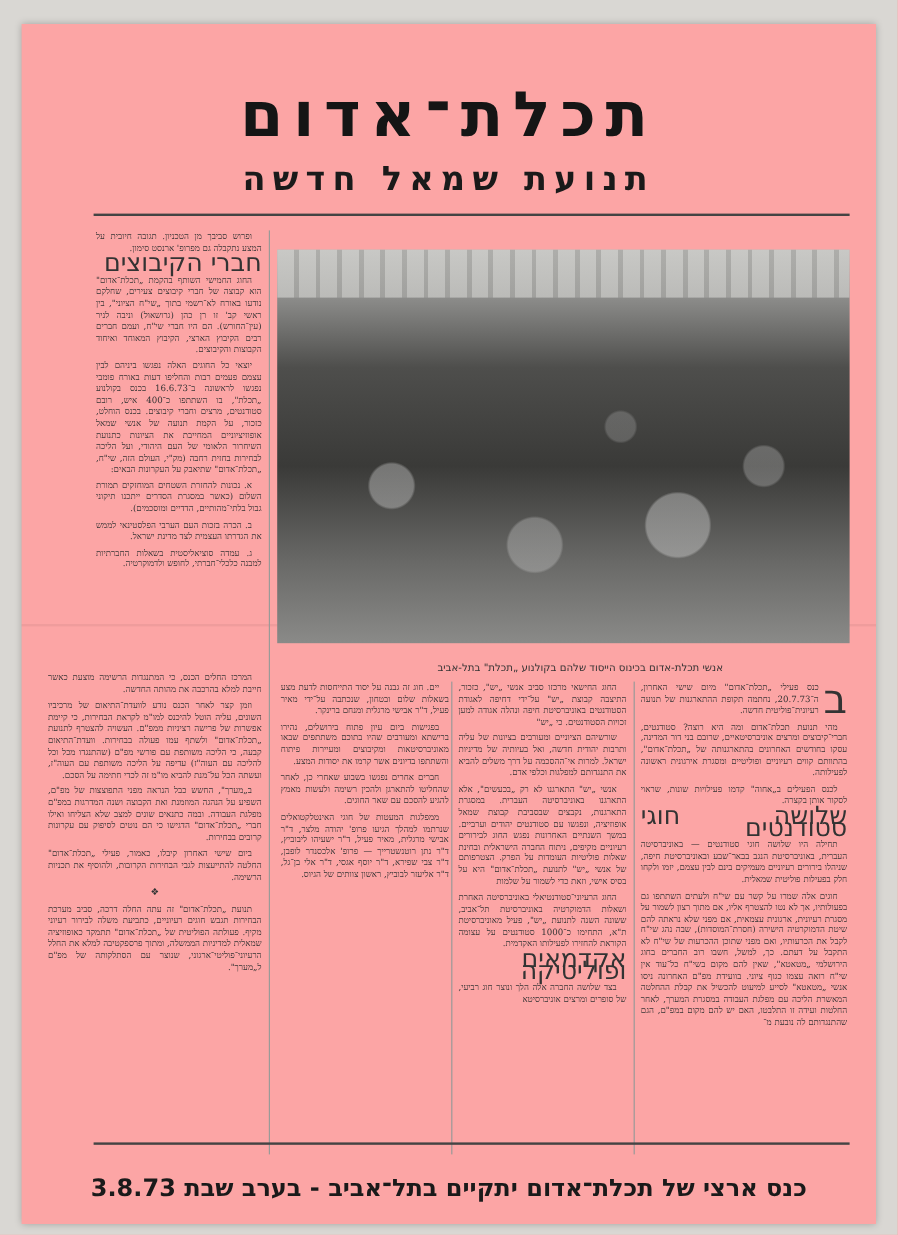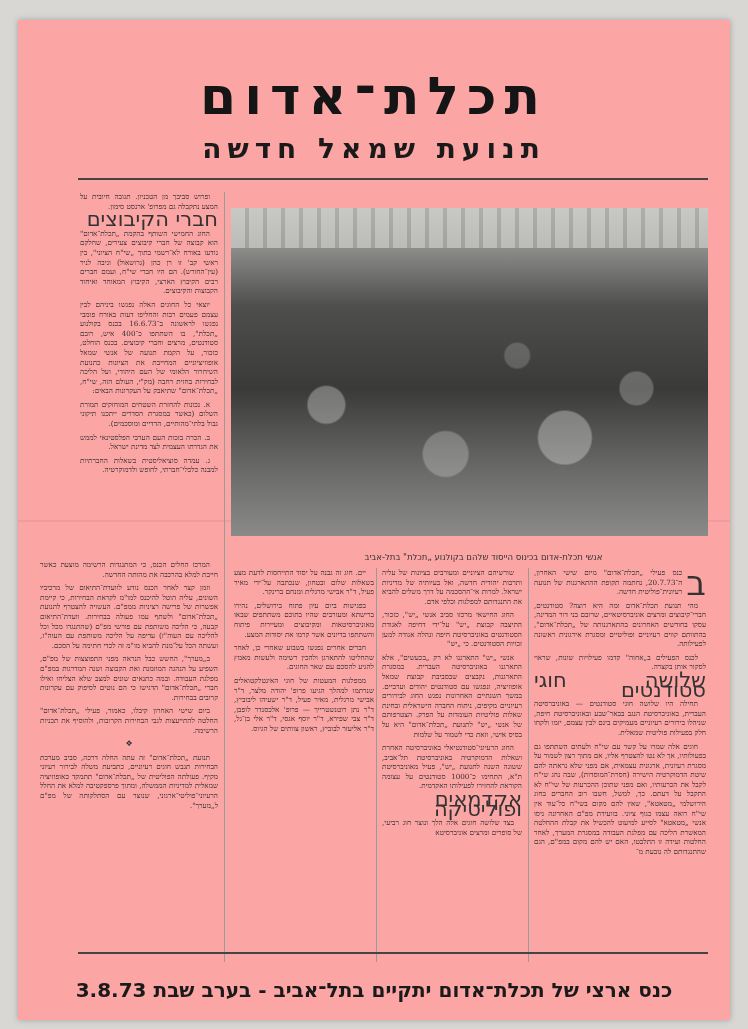--- a/index.html
+++ b/index.html
@@ -61,26 +61,26 @@
   <div class="col" style="left:216px;top:548px;width:140px;">
     <p>יים. חוג זה גבנה על יסוד התייחסות לדעת מצע בשאלות שלום ובטחון, שנכתבה על־ידי מאיר פעיל, ד"ר אבישי מרגלית ומנחם ברינקר.</p>
     <p>בפגישות ביום עיון פתוח בירושלים, נהירו ברישתא ומעורבים שהיו בתוכם משתתפים שבאו מאוניברסיטאות ומקיבוצים ומעיירות פיתוח והשתתפו בדיונים אשר קרמו את יסודות המצע.</p>
     <p>חברים אחרים נפגשו בשבוע שאחרי כן, לאחר שהחליטו להתארגן ולהכין רשימה ולעשות מאמץ להגיע להסכם עם שאר החוגים.</p>
     <p>ממפלגות המעטות של חוגי האינטלקטואלים שנרתמו למהלך הגיעו פרופ' יהודה מלצר, ד"ר אבישי מרגלית, מאיר פעיל, ד"ר ישעיהו ליבוביץ, ד"ר נתן רוטנשטרייך — פרופ' אלכסנדר לופבן, ד"ר צבי שפירא, ד"ר יוסף אגסי, ד"ר אלי בן־גל, ד"ר אליעזר לבוביץ, ראשון צוותים של הגיוס.</p>
   </div>
 
   <div class="vline" style="left:358px;top:548px;height:394px;"></div>
 
   <div class="col" style="left:364px;top:548px;width:140px;">
+    <p>החוג החישאי מרכזו סביב אנשי „יש", כזכור, התיצבה קבוצת „יש" על־ידי דחיפה לאגודת הסטודנטים באוניברסיטת חיפה ונהלה אגודה למען זכויות הסטודנטים. כי „יש"</p>
     <p>שורשיהם הציוניים ומעורבים בציונות של עליה ותרבות יהודית חדשה, ואל בעיותיה של מדיניות ישראל. למרות אי־ההסכמה על דרך משלים להביא את התנגדותם למפלגות וכלפי אדם.</p>
-    <p>החוג החישאי מרכזו סביב אנשי „יש", כזכור, התיצבה קבוצת „יש" על־ידי דחיפה לאגודת הסטודנטים באוניברסיטת חיפה ונהלה אגודה למען זכויות הסטודנטים. כי „יש"</p>
     <p>אנשי „יש" התארגנו לא רק „בכעשים", אלא התארגנו באוניברסיטה העברית. במסגרת התארגנות, נקבצים שבסביבת קבוצת שמאל אופוזיציה, ונפגשו עם סטודנטים יהודים וערביים. במשך השנתיים האחרונות נפגש החוג לבירורים רעיוניים מקיפים, ניתוח החברה הישראלית ובחינת שאלות פוליטיות העומדות על הפרק. הצטרפותם של אנשי „יש" לתנועת „תכלת־אדום" היא על בסיס אישי, וזאת כדי לשמור על שלמות</p>
     <p>החוג הרעיוני־סטודנטיאלי באוניברסיטה האחרת ושאלות הדמוקרטיה באוניברסיטת תל־אביב, ששונה השנה לתנועת „יש", פעיל מאוניברסיטת ת"א, התחימו כ־1000 סטודנטים על עצומה הקוראת להחזירו לפעילותו האקדמית.</p>
     <p class="head">אקדמאים ופוליטיקה</p>
-    <p>בצד שלושה חוגים אלה הלך ונוצר חוג רביעי, של סופרים ומרצים אוניברסיטא</p>
+    <p>בצד שלושה החברה אלה הלך ונוצר חוג רביעי, של סופרים ומרצים אוניברסיטא</p>
   </div>
 
   <div class="vline" style="left:510px;top:548px;height:394px;"></div>
 
   <div class="col" style="left:516px;top:548px;width:172px;">
     <p style="text-indent:0"><span class="dropcap">ב</span><span>כנס פעילי „תכלת־אדום" מיום שישי האחרון, ה־20.7.73, נחתמה תקופת ההתארגנות של תנועה רעיונית־פוליטית חדשה.</span></p>
     <p>מהי תנועת תכלת־אדום ומה היא רוצה? סטודנטים, חברי־קיבוצים ומרצים אוניברסיטאיים, שרובם בני דור המדינה, עסקו בחודשים האחרונים בהתארגנותה של „תכלת־אדום", בהתוותם קווים רעיוניים ופוליטיים ומסגרת אירגונית ראשונה לפעילותה.</p>
     <p>לכנס הפעילים ב„אחוה" קדמו פעילויות שונות, שראוי לסקור אותן בקצרה.</p>
     <p class="head">שלושה חוגי סטודנטים</p>
     <p>תחילה היו שלושה חוגי סטודנטים — באוניברסיטה העברית, באוניברסיטת הנגב בבאר־שבע ובאוניברסיטת חיפה, שניהלו בירורים רעיוניים מעמיקים בינם לבין עצמם, יזמו ולקחו חלק בפעילות פוליטית שמאלית.</p>

